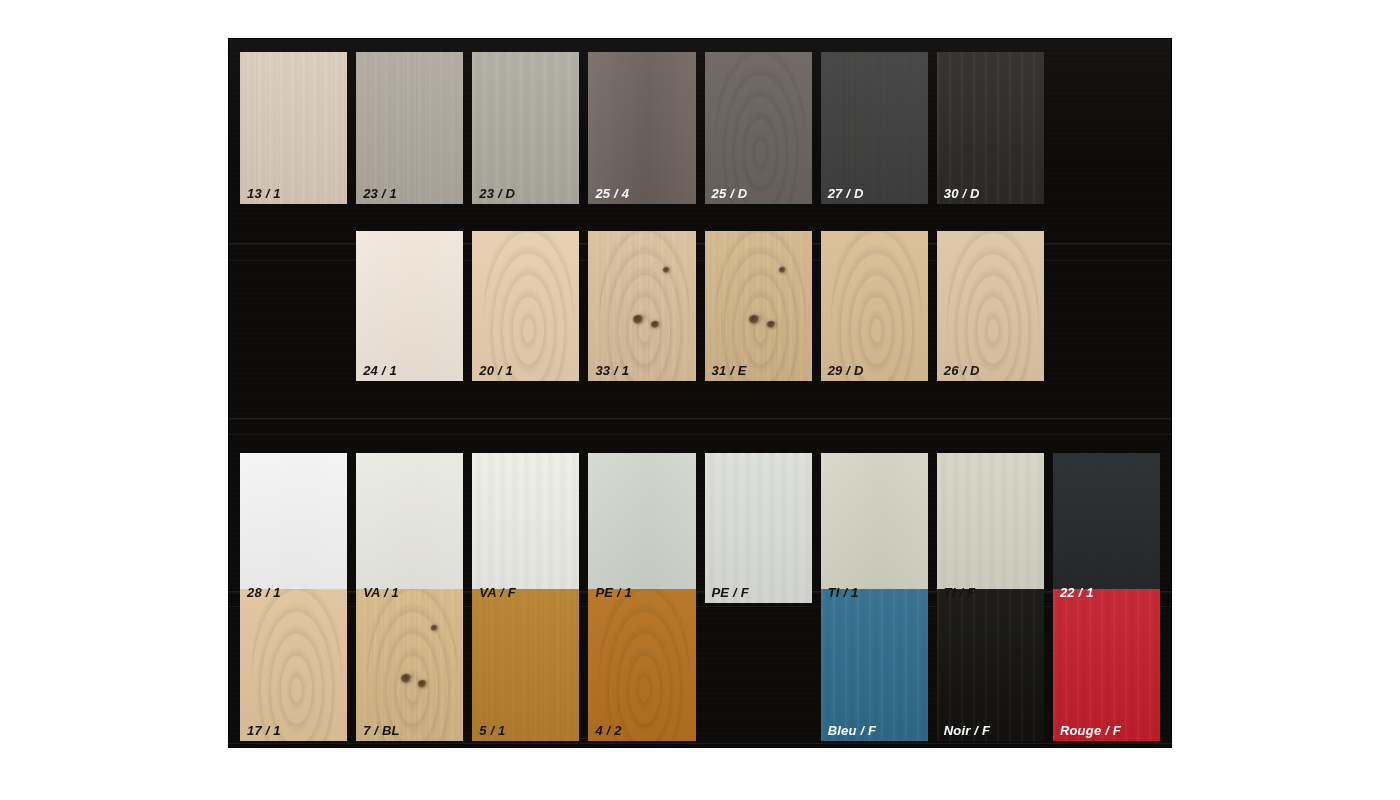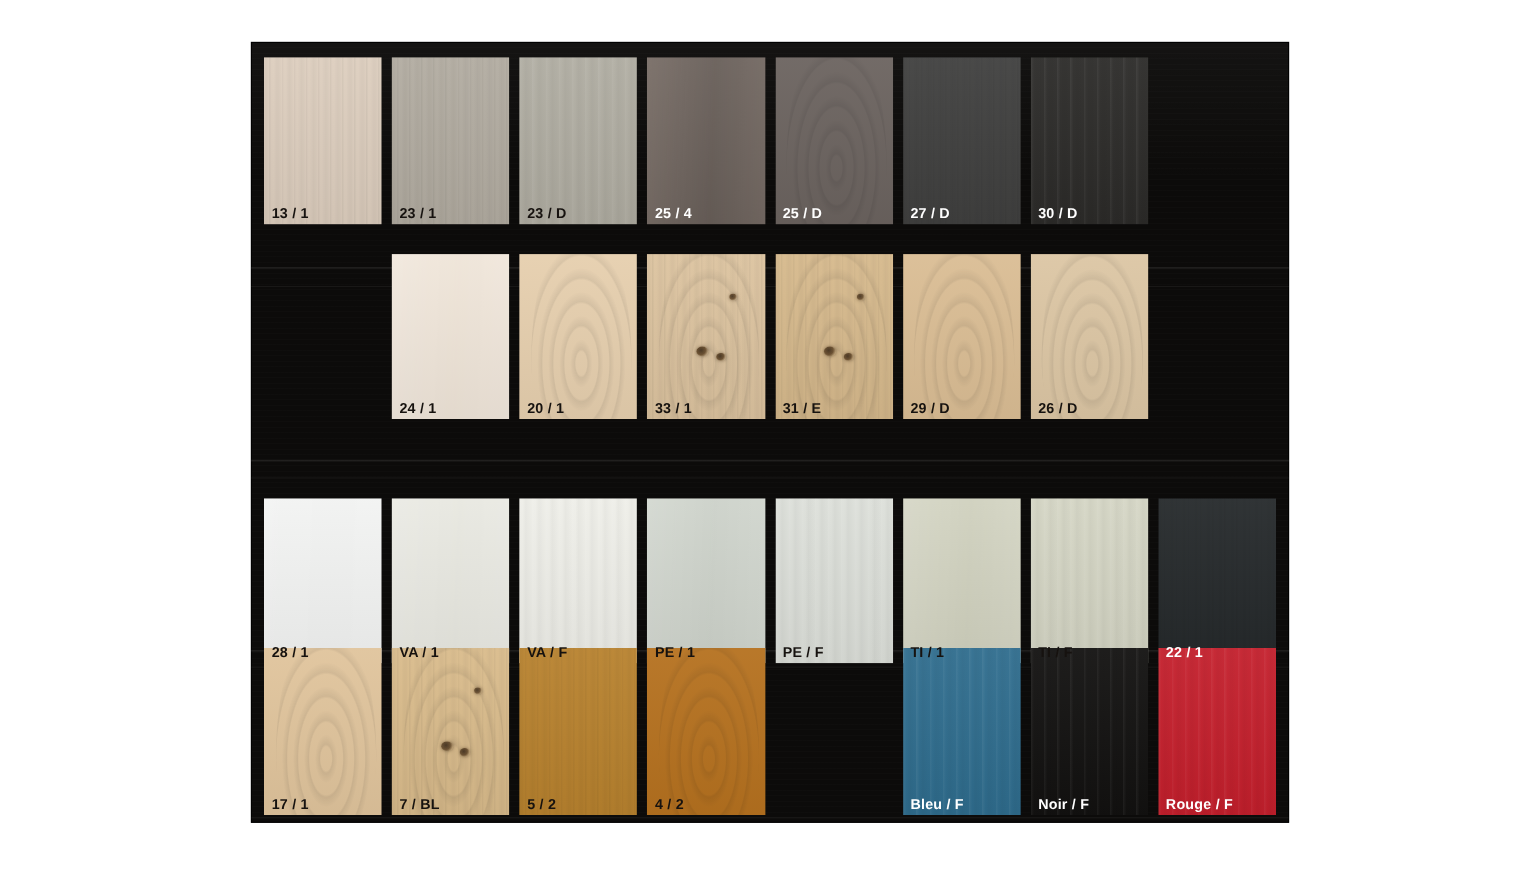--- a/index.html
+++ b/index.html
@@ -45,20 +45,21 @@
     pointer-events: none;
   }
 
   
   .row {
     position: absolute;
     left: 12px;
     width: 920px;
     display: flex;
     gap: 9px;
+    font-style: italic;
   }
   .cell {
     position: relative;
     flex: 1 1 0;
     height: 100%;
     overflow: hidden;
   }
   .cell.empty { background: transparent; }
 
   .swatch {
@@ -328,21 +329,21 @@
               <div class="knot" style="left: 70%; top: 24%; width: 7px; height: 5.74px;"></div>
               <div class="vignette"></div>
             </div>
             <div class="label dark">7 / BL</div>
           </div>
           <div class="cell">
             <div class="swatch" style="background: rgb(184, 130, 46);">
               <div class="grain-v"></div>
               <div class="vignette"></div>
             </div>
-            <div class="label dark">5 / 2</div>
+            <div class="label dark">5 / 1</div>
           </div>
           <div class="cell">
             <div class="swatch" style="background: rgb(181, 113, 31);">
               <div class="grain-cathedral"></div>
               <div class="vignette"></div>
             </div>
             <div class="label dark">4 / 2</div>
           </div>
           <div class="cell empty"></div>
           <div class="cell">

